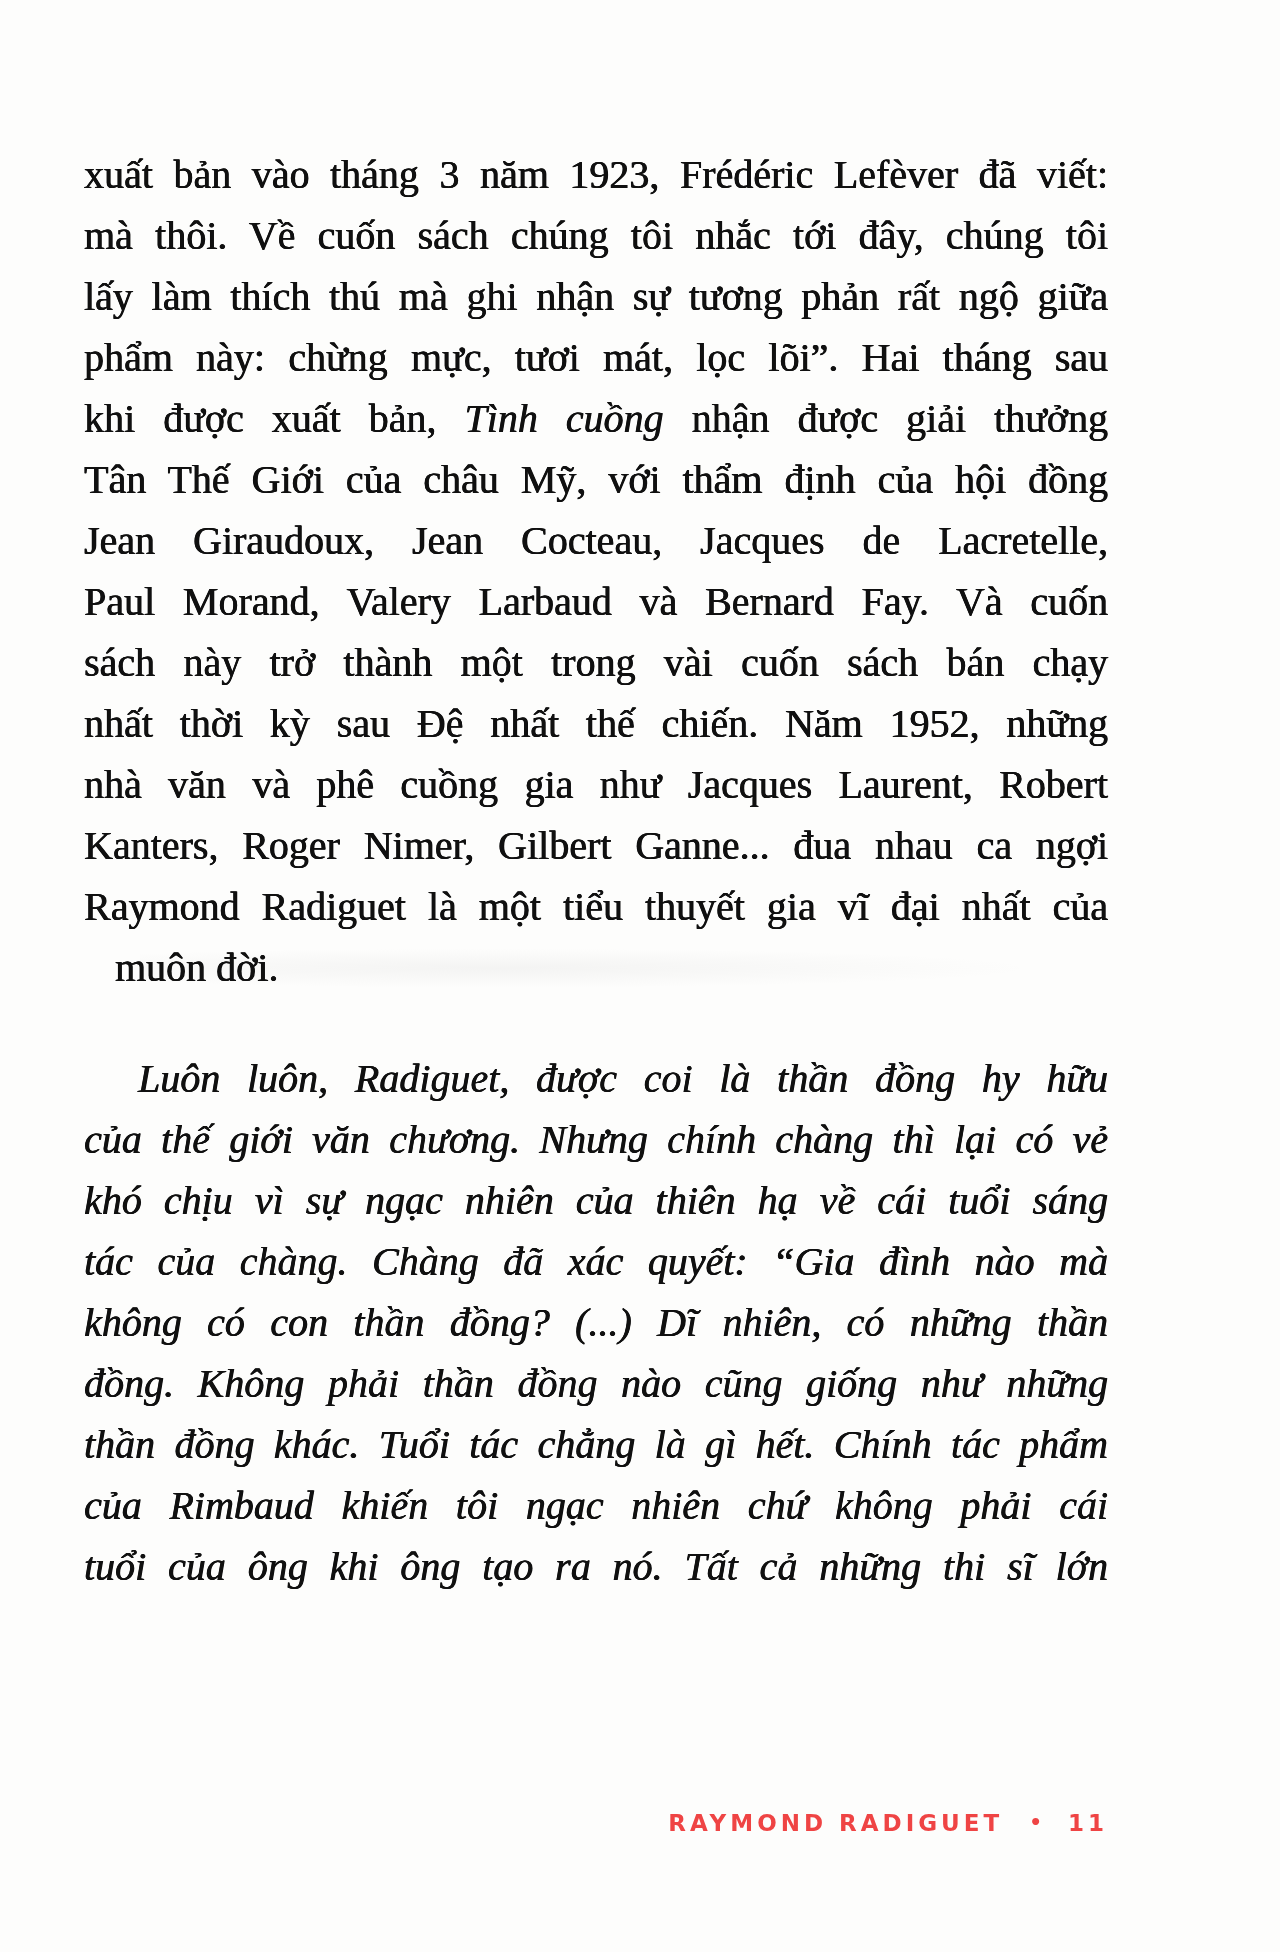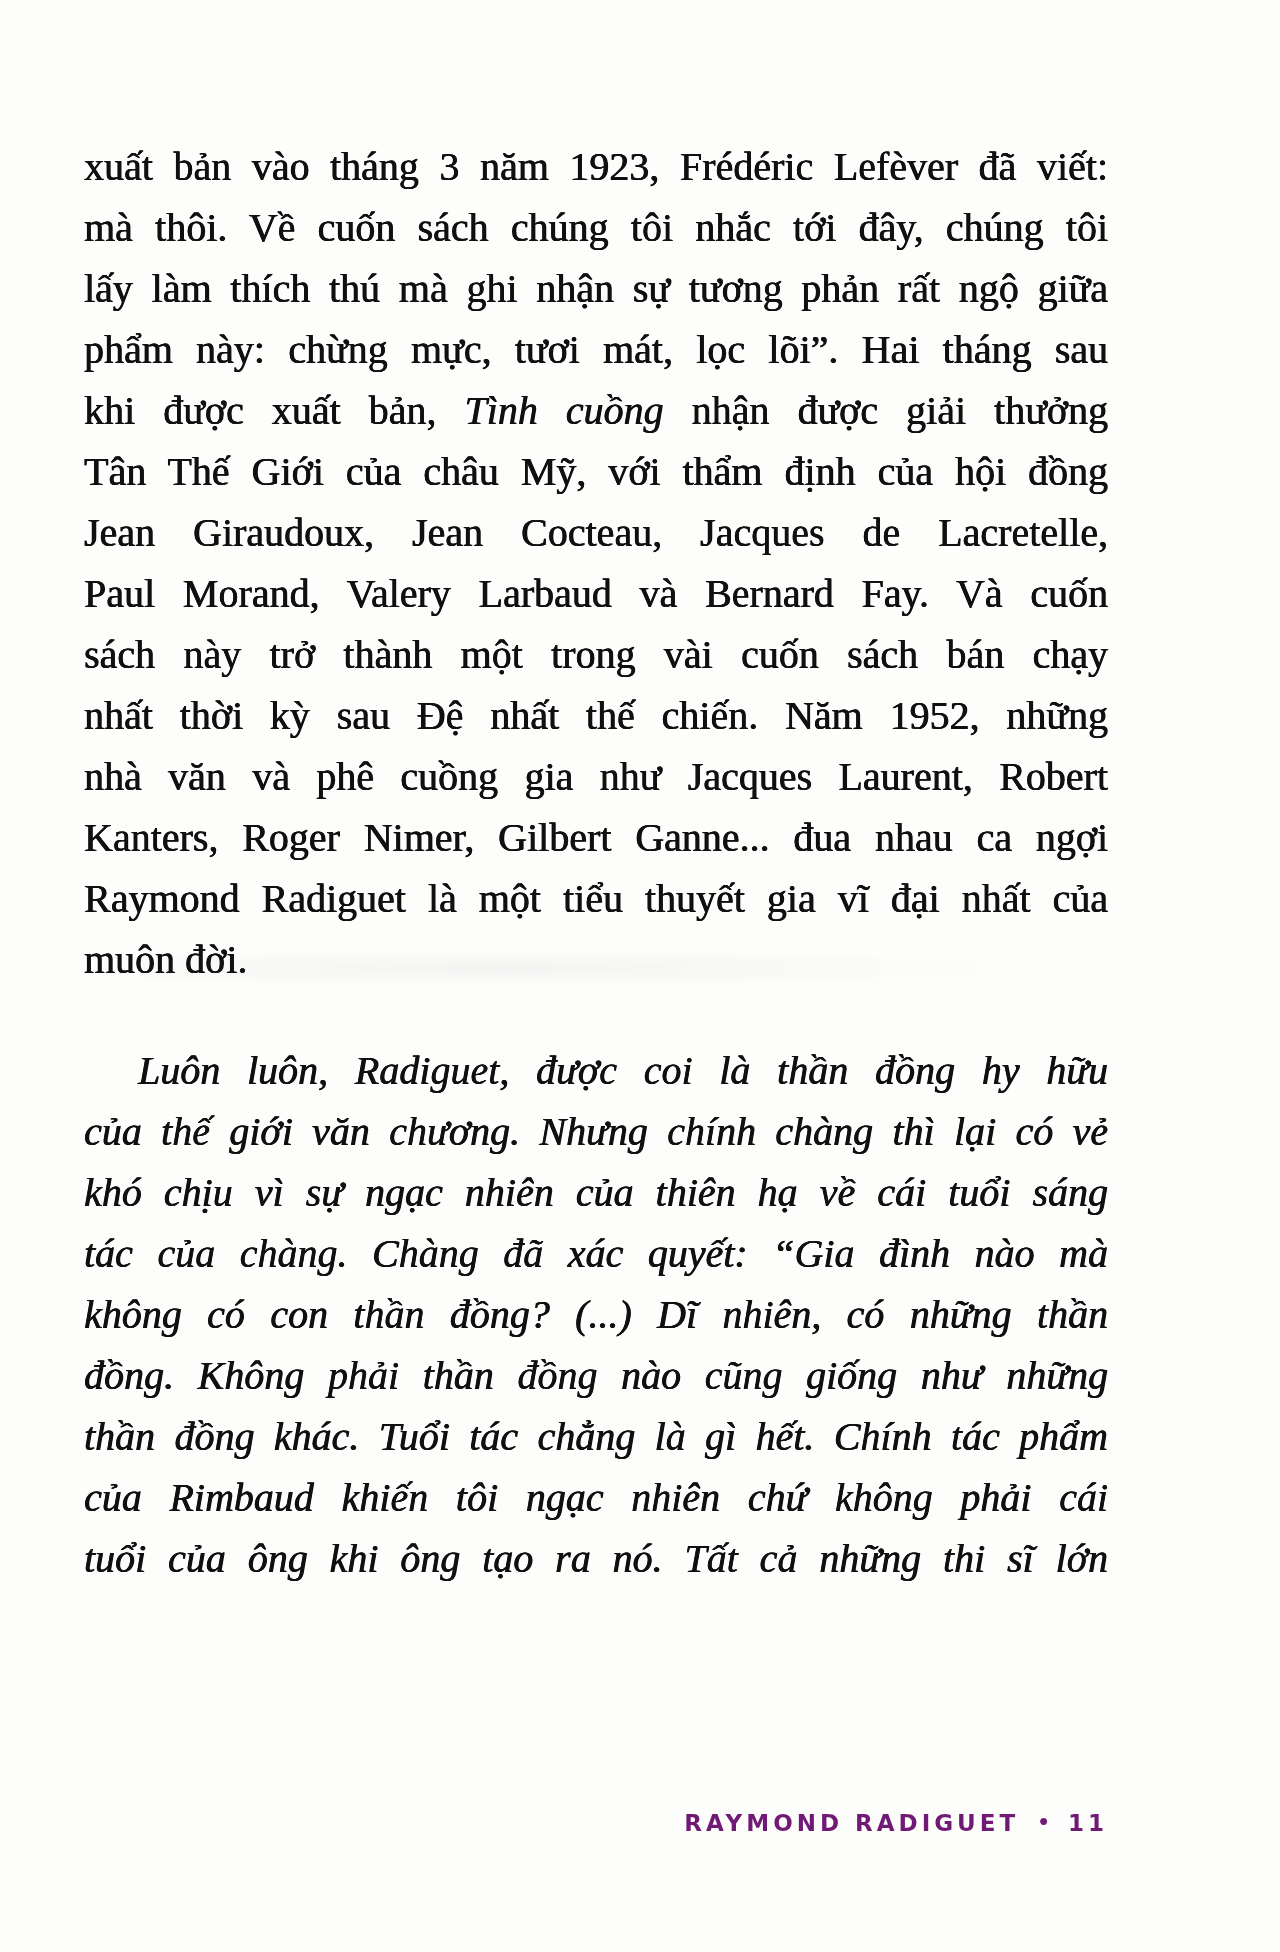--- a/index.html
+++ b/index.html
@@ -24,52 +24,52 @@
     left: 140px;
     top: 948px;
     width: 900px;
     height: 40px;
     background: radial-gradient(ellipse at 40% 50%, rgba(120,120,120,0.07), rgba(120,120,120,0) 70%);
     pointer-events: none;
   }
   .text-block {
     position: absolute;
     left: 84px;
-    top: 136px;
+    top: 144px;
     width: 1024px;
     color: #101010;
   }
   .para { margin: 0; }
   .para + .para { margin-top: 50px; font-style: italic; }
   .line {
     font-family: "Liberation Serif", "DejaVu Serif", serif;
     font-size: 40px;
     line-height: 61px;
     height: 61px;
     text-align: justify;
     text-align-last: justify;
     
     text-shadow: 0.45px 0 0 currentColor, -0.25px 0 0 currentColor;
     white-space: normal;
   }
-  .line.no-justify { text-align-last: left; }
+  .line.no-justify { text-align-last: left; margin-left: 31px; }
   .line.indent { padding-left: 54px; }
   .italic { font-style: italic; }
   .footer {
     position: absolute;
     top: 1810px;
     right: 172px;
     display: flex;
     align-items: center;
-    gap: 18px;
+    gap: 26px;
     font-family: "DejaVu Sans", "Liberation Sans", sans-serif;
     font-weight: 700;
     font-size: 23px;
     letter-spacing: 4px;
-    color: #701a75;
+    color: #ef4444;
   }
   .footer .dot {
     font-size: 20px;
     letter-spacing: 0;
     transform: translateY(-1px);
   }
 </style>
 </head>
 <body>
 

